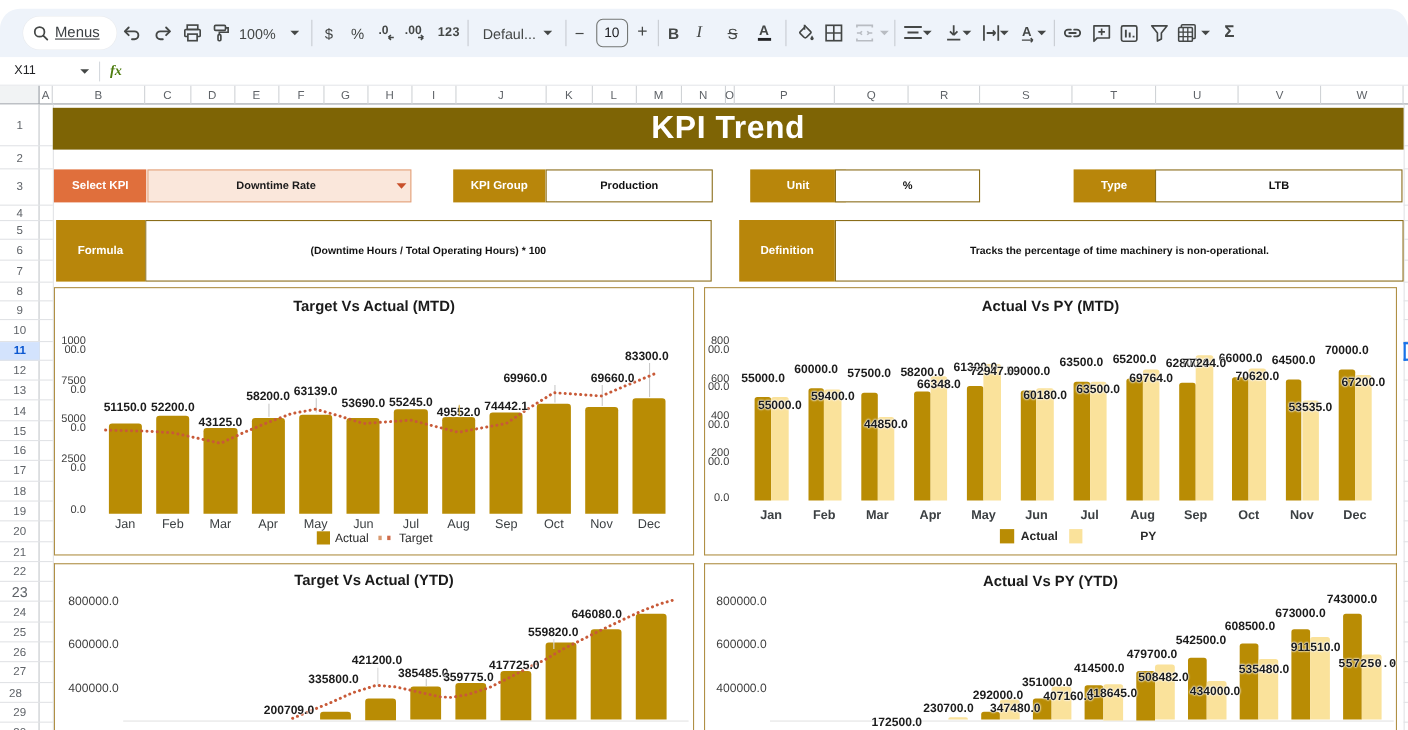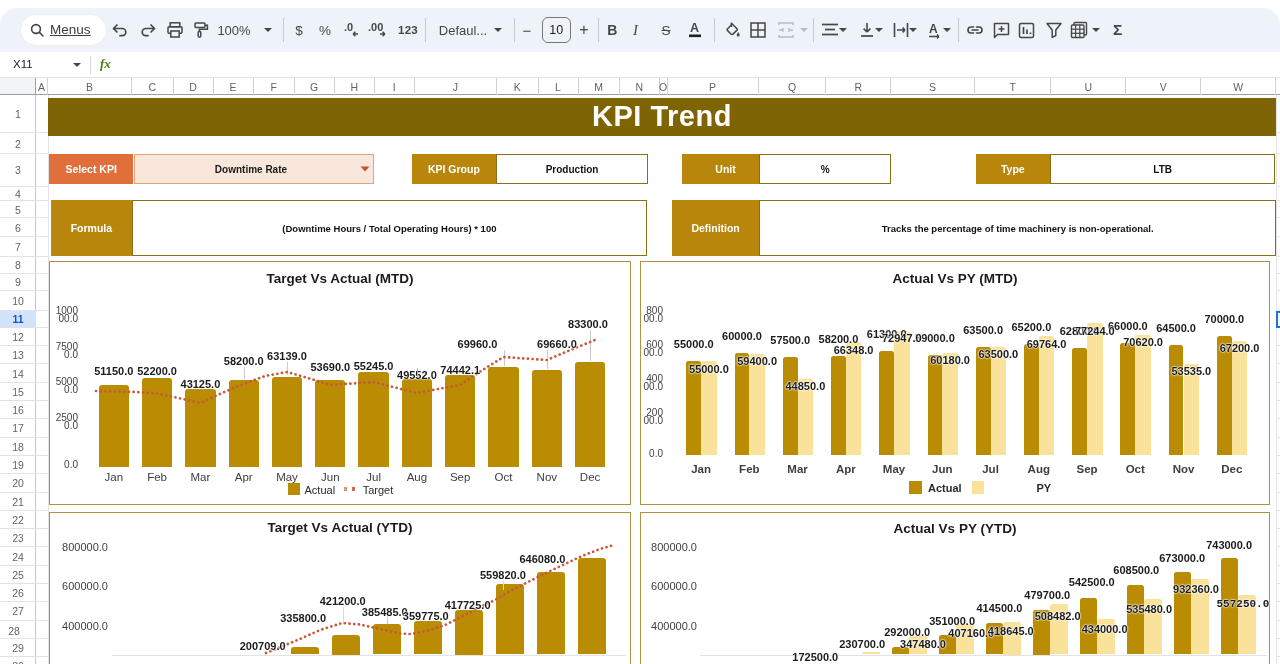--- a/index.html
+++ b/index.html
@@ -281,21 +281,21 @@
 <div style="position:absolute;left:0;top:437.6px;width:36px;height:18.299999999999955px;background:transparent;display:flex;align-items:center;justify-content:center;font-size:10.5px;color:#5f6368;font-weight:normal;">18</div>
 <div style="position:absolute;left:0;top:454.9px;width:48px;height:1px;background:#e1e3e6;"></div>
 <div style="position:absolute;left:0;top:455.9px;width:36px;height:18.30000000000001px;background:transparent;display:flex;align-items:center;justify-content:center;font-size:10.5px;color:#5f6368;font-weight:normal;">19</div>
 <div style="position:absolute;left:0;top:473.2px;width:48px;height:1px;background:#e1e3e6;"></div>
 <div style="position:absolute;left:0;top:474.2px;width:36px;height:18.30000000000001px;background:transparent;display:flex;align-items:center;justify-content:center;font-size:10.5px;color:#5f6368;font-weight:normal;">20</div>
 <div style="position:absolute;left:0;top:491.5px;width:48px;height:1px;background:#e1e3e6;"></div>
 <div style="position:absolute;left:0;top:492.5px;width:36px;height:18.30000000000001px;background:transparent;display:flex;align-items:center;justify-content:center;font-size:10.5px;color:#5f6368;font-weight:normal;">21</div>
 <div style="position:absolute;left:0;top:509.8px;width:48px;height:1px;background:#e1e3e6;"></div>
 <div style="position:absolute;left:0;top:510.8px;width:36px;height:18.30000000000001px;background:transparent;display:flex;align-items:center;justify-content:center;font-size:10.5px;color:#5f6368;font-weight:normal;">22</div>
 <div style="position:absolute;left:0;top:528.1px;width:48px;height:1px;background:#e1e3e6;"></div>
-<div style="position:absolute;left:0;top:529.1px;width:36px;height:18.299999999999955px;background:transparent;display:flex;align-items:center;justify-content:center;font-size:10px;color:#5f6368;font-weight:normal;">23</div>
+<div style="position:absolute;left:0;top:529.1px;width:36px;height:18.299999999999955px;background:transparent;display:flex;align-items:center;justify-content:center;font-size:13px;color:#5f6368;font-weight:normal;">23</div>
 <div style="position:absolute;left:0;top:546.4px;width:48px;height:1px;background:#e1e3e6;"></div>
 <div style="position:absolute;left:0;top:547.4px;width:36px;height:18.300000000000068px;background:transparent;display:flex;align-items:center;justify-content:center;font-size:10.5px;color:#5f6368;font-weight:normal;">24</div>
 <div style="position:absolute;left:0;top:564.7px;width:48px;height:1px;background:#e1e3e6;"></div>
 <div style="position:absolute;left:0;top:565.7px;width:36px;height:18.299999999999955px;background:transparent;display:flex;align-items:center;justify-content:center;font-size:10.5px;color:#5f6368;font-weight:normal;">25</div>
 <div style="position:absolute;left:0;top:583.0px;width:48px;height:1px;background:#e1e3e6;"></div>
 <div style="position:absolute;left:0;top:584.0px;width:36px;height:18.299999999999955px;background:transparent;display:flex;align-items:center;justify-content:center;font-size:10.5px;color:#5f6368;font-weight:normal;">26</div>
 <div style="position:absolute;left:0;top:601.3px;width:48px;height:1px;background:#e1e3e6;"></div>
 <div style="position:absolute;left:0;top:602.3px;width:36px;height:18.300000000000068px;background:transparent;display:flex;align-items:center;justify-content:center;font-size:10.5px;color:#5f6368;font-weight:normal;">27</div>
 <div style="position:absolute;left:0;top:619.6px;width:48px;height:1px;background:#e1e3e6;"></div>
 <div style="position:absolute;left:0;top:622px;width:28px;height:18.299999999999955px;background:transparent;display:flex;align-items:center;justify-content:center;font-size:10.5px;color:#5f6368;font-weight:normal;">28</div>
@@ -543,13 +543,13 @@
 <div class="lbl" style="left:1091.8px;top:581.6px;font-size:11px;">542500.0</div>
 <div class="lbl" style="left:1136.3px;top:570.3px;font-size:11px;">608500.0</div>
 <div class="lbl" style="left:1182.2px;top:557.9px;font-size:11px;">673000.0</div>
 <div class="lbl" style="left:1229.1px;top:544.6px;font-size:11px;">743000.0</div>
 <div class="lbl" style="left:923px;top:644.3px;font-size:11px;">347480.0</div>
 <div class="lbl" style="left:971.3px;top:633px;font-size:11px;">407160.0</div>
 <div class="lbl" style="left:1010.8px;top:631px;font-size:11px;">418645.0</div>
 <div class="lbl" style="left:1057.7px;top:615.7px;font-size:11px;">508482.0</div>
 <div class="lbl" style="left:1104.6px;top:628.5px;font-size:11px;">434000.0</div>
 <div class="lbl" style="left:1149.1px;top:608.8px;font-size:11px;">535480.0</div>
-<div class="lbl" style="left:1196px;top:588.5px;font-size:11px;">932360.0</div>
+<div class="lbl" style="left:1196px;top:588.5px;font-size:11px;">911510.0</div>
 <div class="lbl" style="left:1242.9px;top:603.8px;font-size:11px;font-family:Liberation Mono, monospace;">557250.0</div>
 </body></html>

